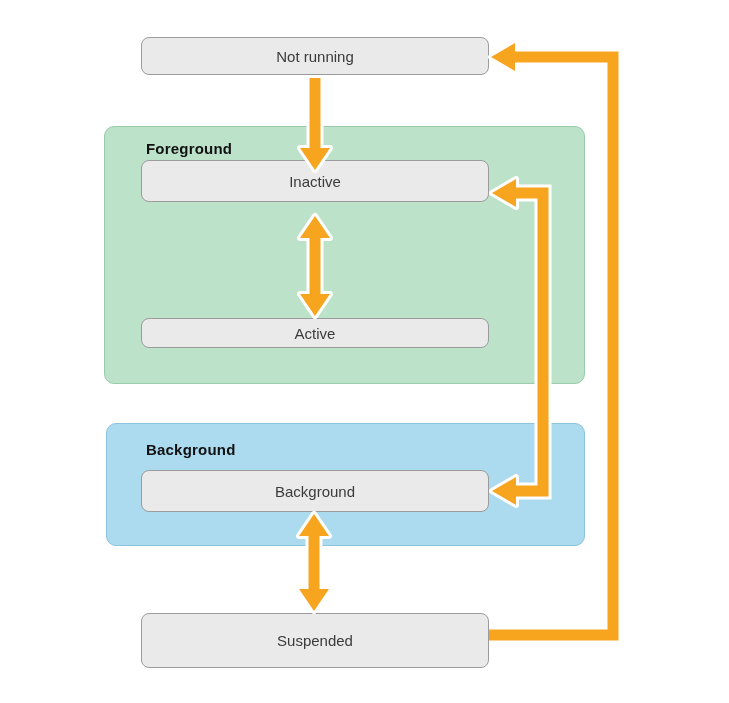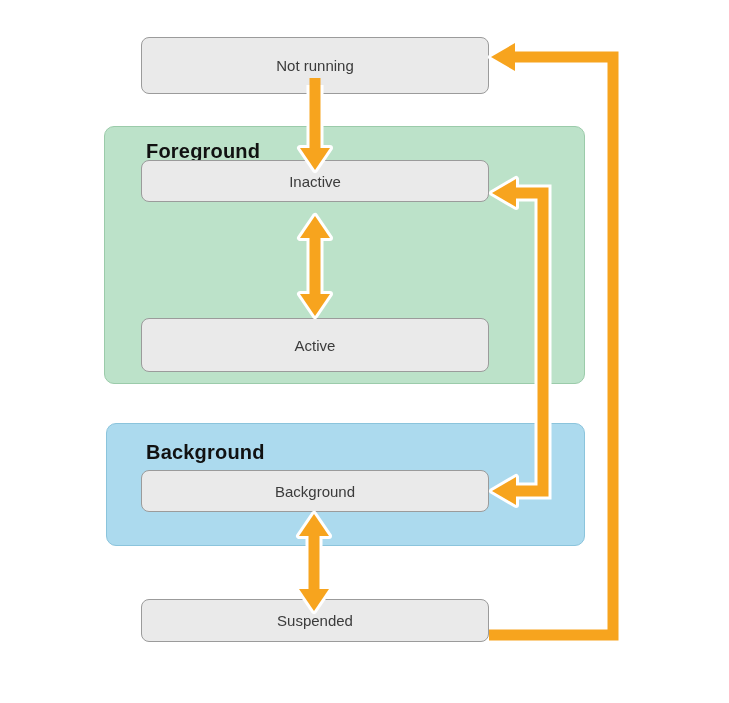--- a/index.html
+++ b/index.html
@@ -33,41 +33,41 @@
     background:var(--foreground-fill);
     border-color:var(--foreground-border);
   }
   .group.bg{
     left:106px;top:423px;width:479px;height:123px;
     background:var(--background-fill);
     border-color:var(--background-border);
   }
   .group-label{
     position:absolute;
-    font-size:20px;font-weight:bold;
+    font-size:15px;font-weight:bold;
     color:var(--label-text);
     letter-spacing:.2px;
   }
   .group-label.fg{left:41px;top:13px;}
   .group-label.bg{left:39px;top:17px;}
   .node{
     position:absolute;
     left:141px;width:348px;
     box-sizing:border-box;
     background:var(--node-fill);
     border:1px solid var(--node-border);
     border-radius:8px;
     display:flex;align-items:center;justify-content:center;
     font-size:15px;color:var(--node-text);
   }
-  .node.not-running{top:37px;height:57px;text-align:center;}
+  .node.not-running{top:37px;height:38px;text-align:center;}
   .node.inactive{top:160px;height:42px;}
-  .node.active{top:318px;height:54px;}
+  .node.active{top:318px;height:30px;}
   .node.background{top:470px;height:42px;}
-  .node.suspended{top:599px;height:43px;}
+  .node.suspended{top:613px;height:55px;}
   svg.arrows{
     position:absolute;left:0;top:0;width:729px;height:703px;
     pointer-events:none;
   }
   .case{stroke:#FFFFFF;stroke-width:17;fill:none;stroke-linejoin:miter;}
   .case-head{fill:#FFFFFF;stroke:#FFFFFF;stroke-width:6;stroke-linejoin:round;}
   .ln{stroke:var(--arrow-orange);stroke-width:11;fill:none;stroke-linejoin:miter;}
   .hd{fill:var(--arrow-orange);}
 </style>
 </head>

